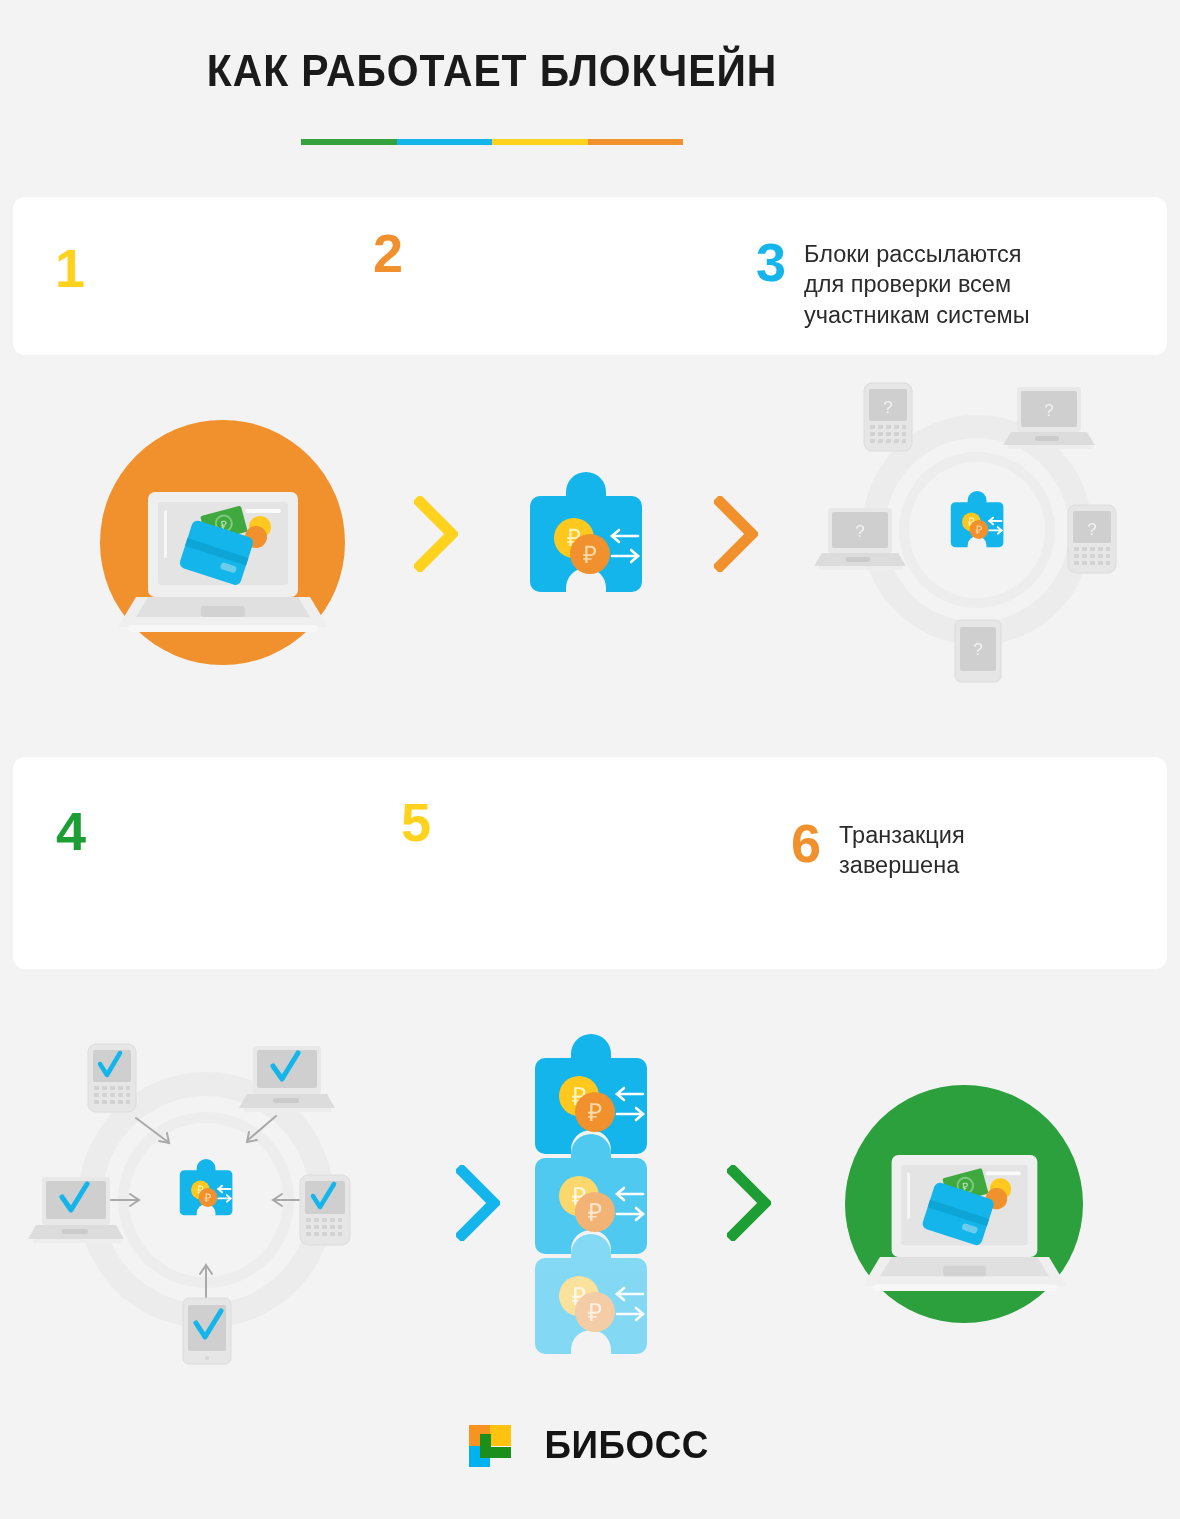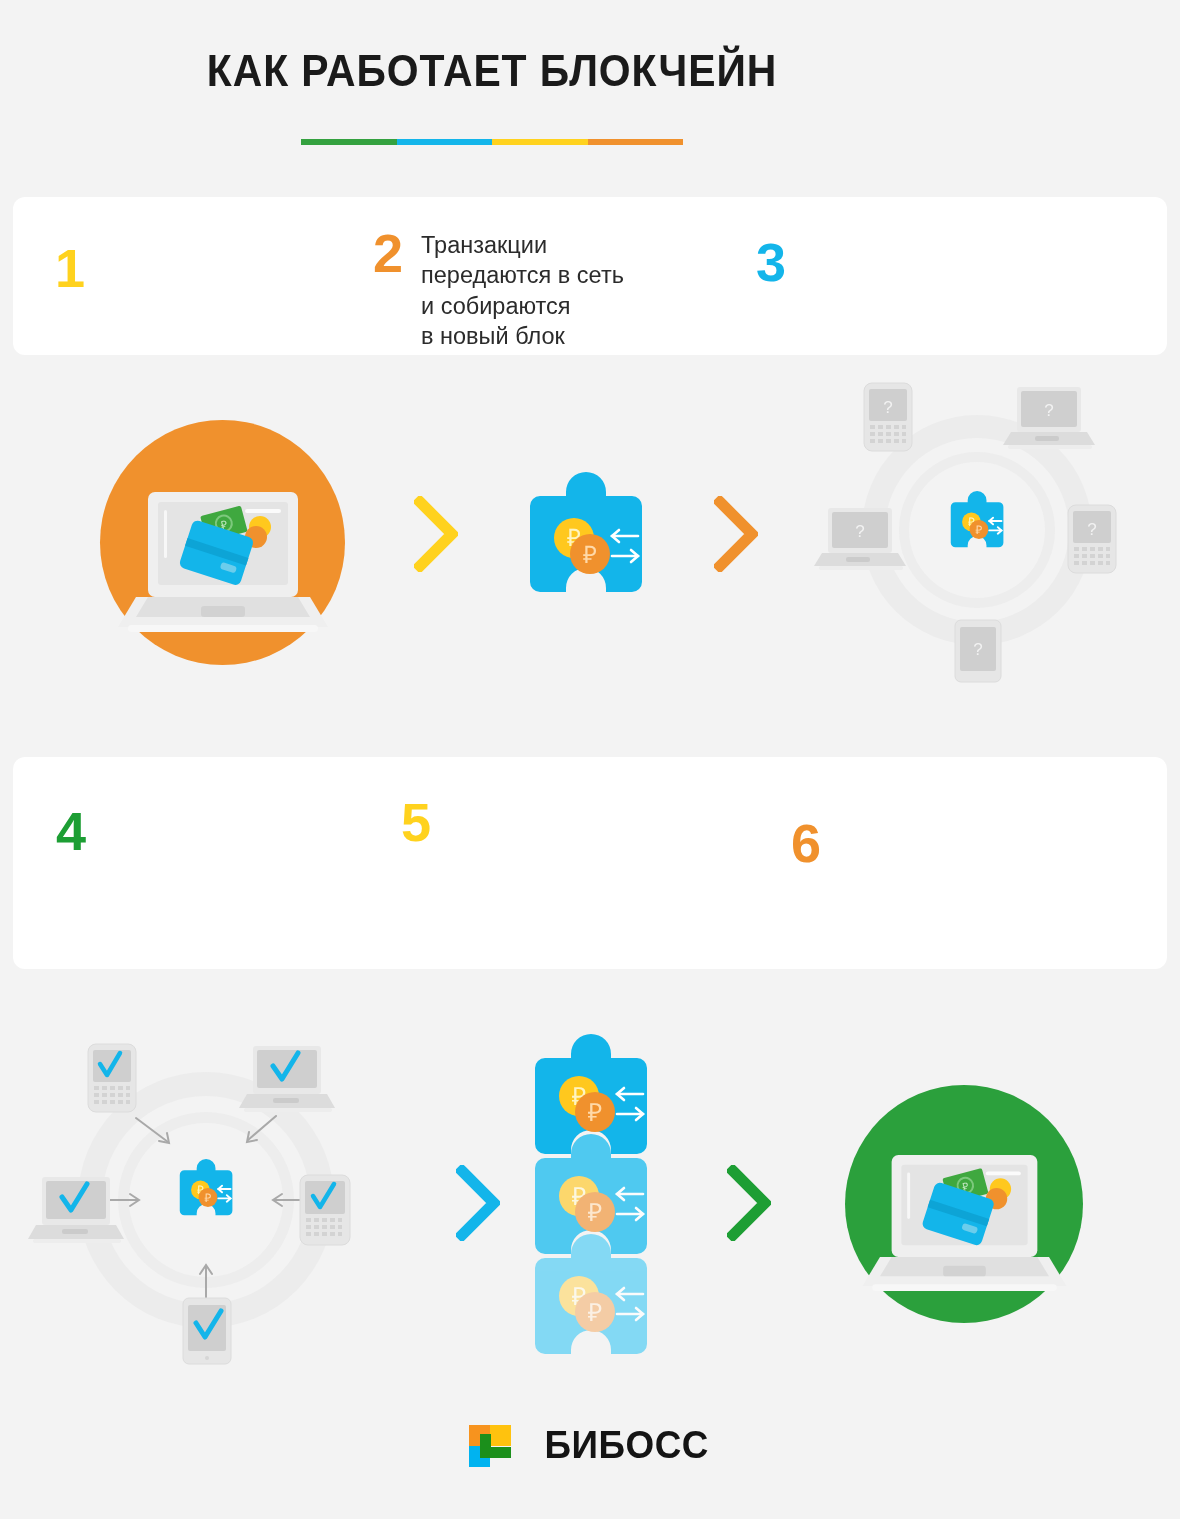--- a/index.html
+++ b/index.html
@@ -122,27 +122,26 @@
     <span style="background:#f0912d"></span>
   </div>
 
   <div class="card" id="card-top">
     <div class="steps">
       <div class="step">
         <div class="step-num" style="color:#ffd21e">1</div>
       </div>
       <div class="step">
         <div class="step-num" style="color:#f0912d">2</div>
-        <div class="step-text">Транзакции
-передаются в сеть
-и собираются
-в новый блок</div>
       </div>
       <div class="step">
         <div class="step-num" style="color:#13b5ea">3</div>
+        <div class="step-text">Блоки рассылаются
+для проверки всем
+участникам системы</div>
       </div>
     </div>
   </div>
 
   <div class="illus-row" id="row1">
 
     <div class="circle-badge" style="left:100px; top:50px; width:245px; height:245px; background:#f0912d;">
       <svg viewBox="0 0 245 245" width="245" height="245">
 
         <rect x="48" y="72" width="150" height="105" rx="7" fill="#efefef"></rect>
@@ -297,20 +296,22 @@
   <div class="card" id="card-bottom">
     <div class="steps">
       <div class="step">
         <div class="step-num" style="color:#1d9e34">4</div>
       </div>
       <div class="step">
         <div class="step-num" style="color:#ffd21e">5</div>
       </div>
       <div class="step">
         <div class="step-num" style="color:#f0912d">6</div>
+        <div class="step-text">Транзакция
+завершена</div>
       </div>
     </div>
   </div>
 
   <div class="illus-row" id="row2">
 
     <div class="network" style="left:28px;top:20px;width:350px;height:340px;">
       <svg viewBox="0 0 350 340" width="350" height="340">
         <circle cx="178" cy="170" r="128" fill="#ececec"></circle>
         <circle cx="178" cy="170" r="104" fill="#f3f3f3"></circle>

